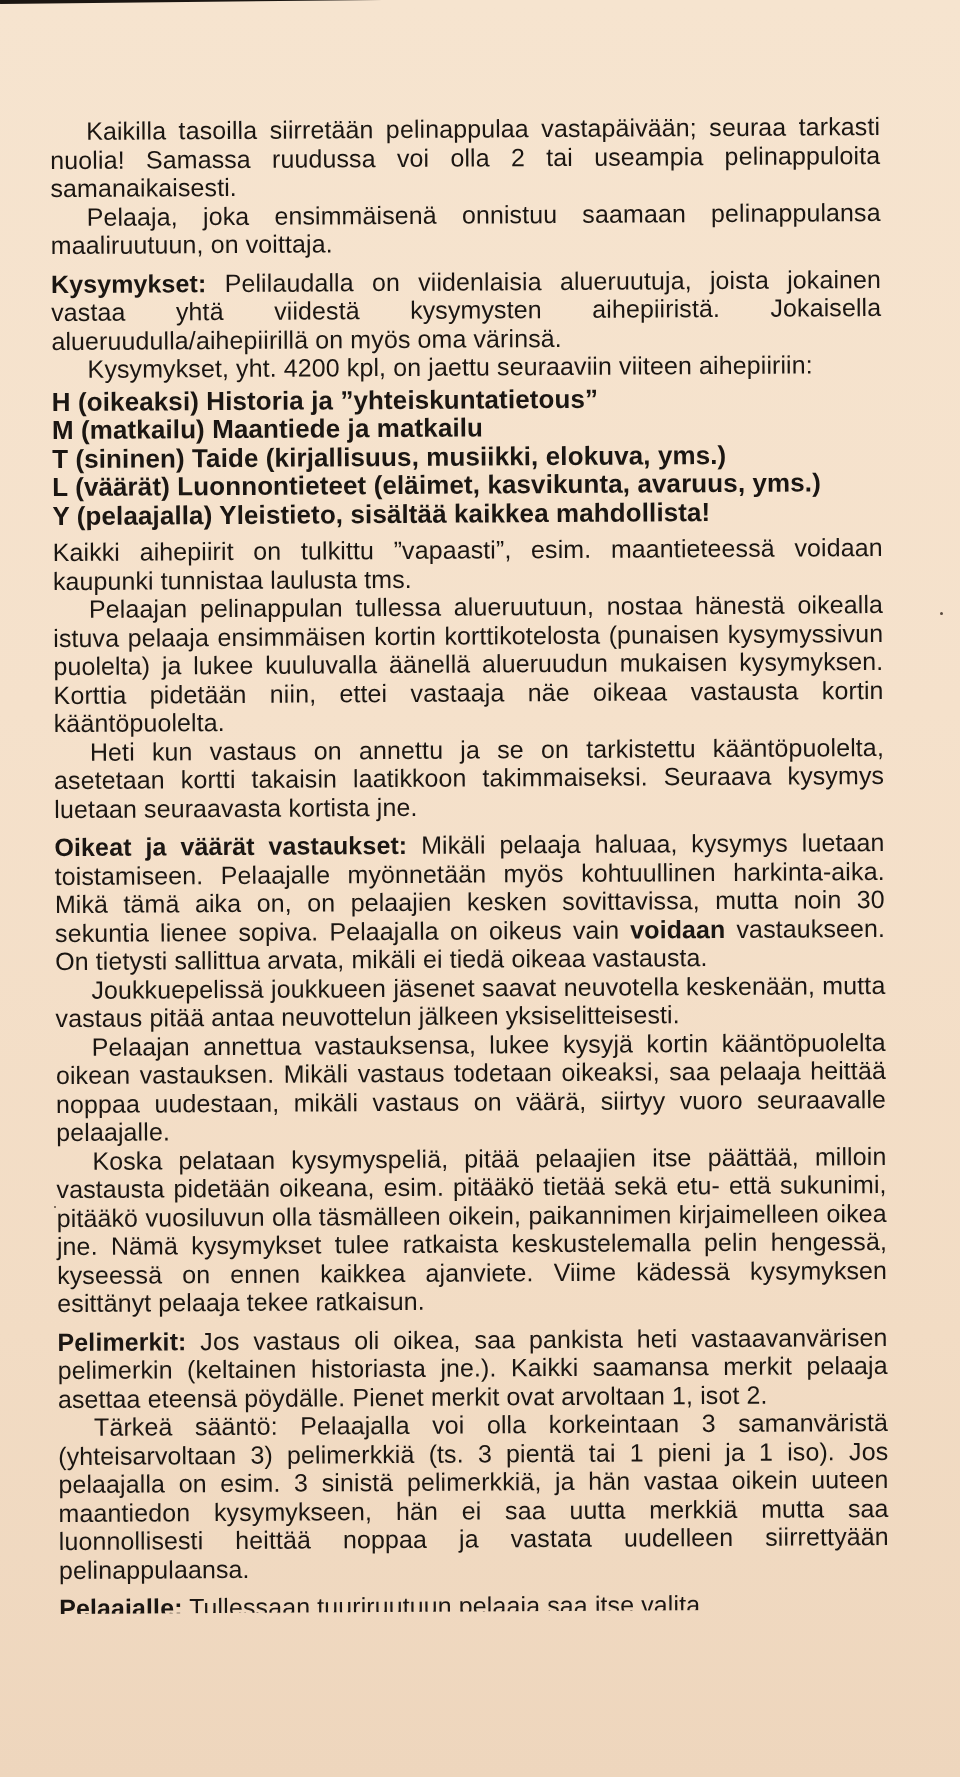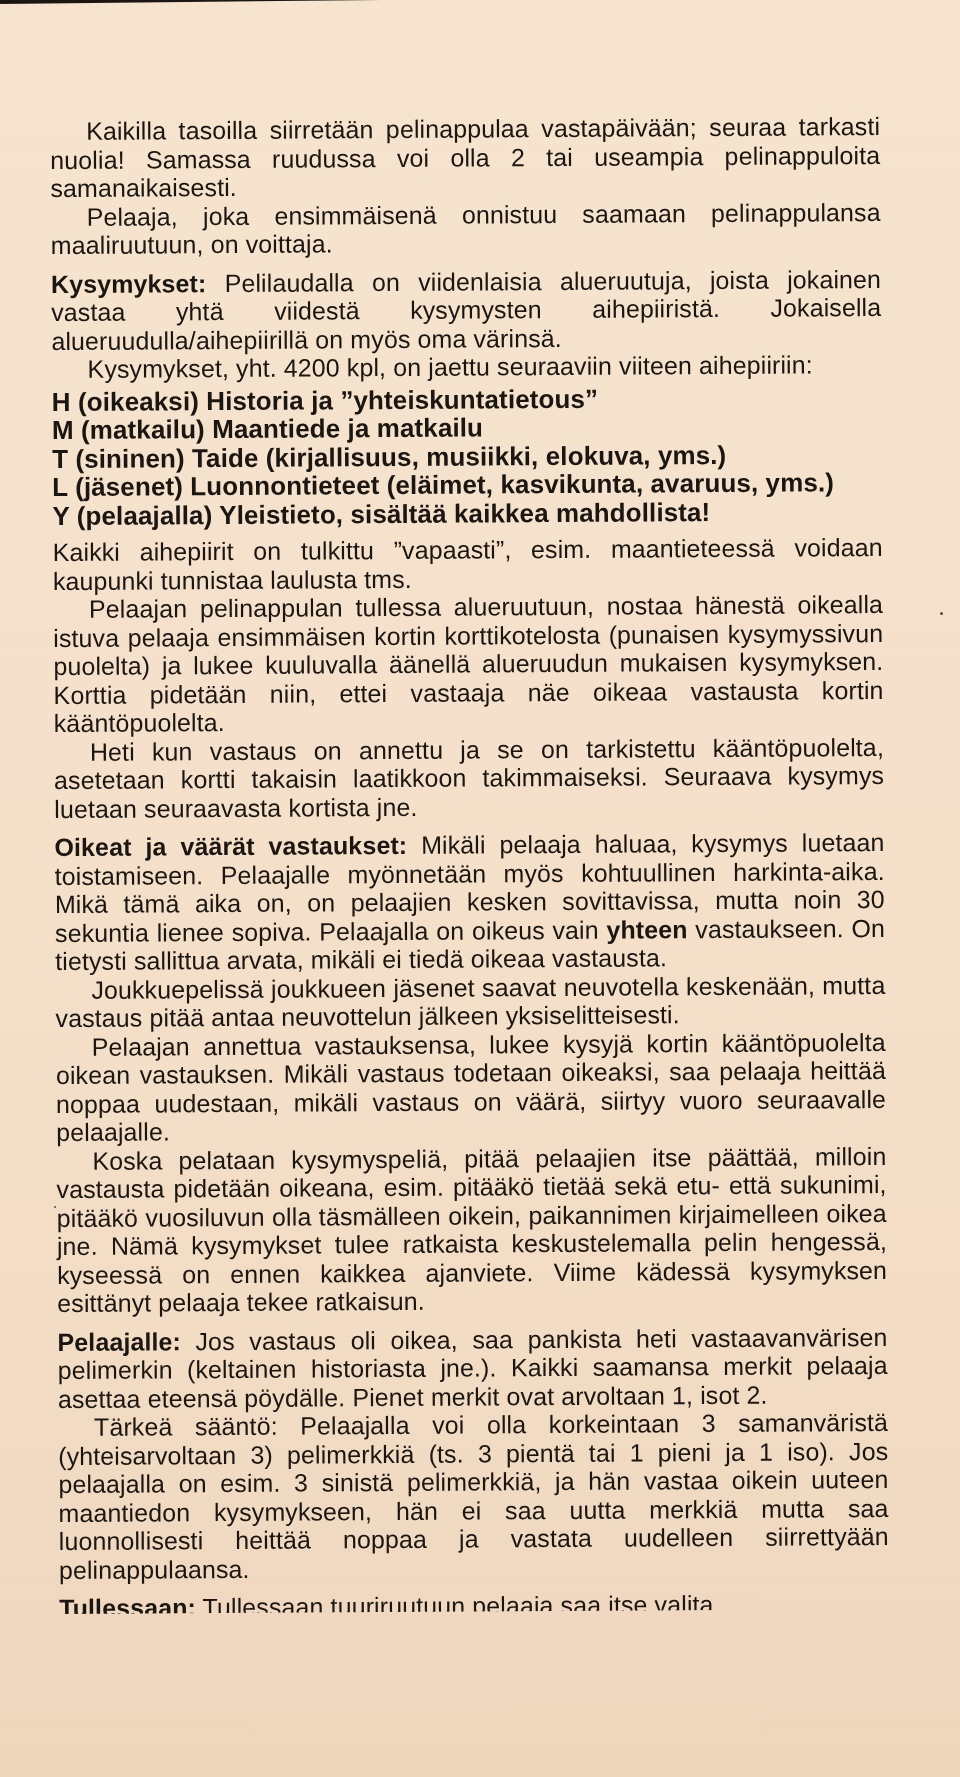--- a/index.html
+++ b/index.html
@@ -42,31 +42,31 @@
   <p class="indent">Kaikilla tasoilla siirretään pelinappulaa vastapäivään; seuraa tarkasti nuolia! Samassa ruudussa voi olla 2 tai useampia pelinappuloita samanaikaisesti.</p>
   <p class="indent">Pelaaja, joka ensimmäisenä onnistuu saamaan pelinappulansa maaliruutuun, on voittaja.</p>
 
   <p class="gap"><b>Kysymykset:</b><span> Pelilaudalla on viidenlaisia alueruutuja, joista jokainen vastaa yhtä viidestä kysymysten aihepiiristä. Jokaisella alueruudulla/aihepiirillä on myös oma värinsä.</span></p>
   <p class="indent">Kysymykset, yht. 4200 kpl, on jaettu seuraaviin viiteen aihepiiriin:</p>
 
   <div class="cat-list">
     <div class="cat"><span>H</span> <span>(oikeaksi)</span> <span>Historia ja ”yhteiskuntatietous”</span></div>
     <div class="cat"><span>M</span> <span>(matkailu)</span> <span>Maantiede ja matkailu</span></div>
     <div class="cat"><span>T</span> <span>(sininen)</span> <span>Taide (kirjallisuus, musiikki, elokuva, yms.)</span></div>
-    <div class="cat"><span>L</span> <span>(jäsenet)</span> <span>Luonnontieteet (eläimet, kasvikunta, avaruus, yms.)</span></div>
+    <div class="cat"><span>L</span> <span>(väärät)</span> <span>Luonnontieteet (eläimet, kasvikunta, avaruus, yms.)</span></div>
     <div class="cat"><span>Y</span> <span>(pelaajalla)</span> <span>Yleistieto, sisältää kaikkea mahdollista!</span></div>
   </div>
 
   <p>Kaikki aihepiirit on tulkittu ”vapaasti”, esim. maantieteessä voidaan kaupunki tunnistaa laulusta tms.</p>
   <p class="indent">Pelaajan pelinappulan tullessa alueruutuun, nostaa hänestä oikealla istuva pelaaja ensimmäisen kortin korttikotelosta (punaisen kysymyssivun puolelta) ja lukee kuuluvalla äänellä alueruudun mukaisen kysymyksen. Korttia pidetään niin, ettei vastaaja näe oikeaa vastausta kortin kääntöpuolelta.</p>
   <p class="indent">Heti kun vastaus on annettu ja se on tarkistettu kääntöpuolelta, asetetaan kortti takaisin laatikkoon takimmaiseksi. Seuraava kysymys luetaan seuraavasta kortista jne.</p>
 
-  <p class="gap"><b>Oikeat ja väärät vastaukset:</b><span> Mikäli pelaaja haluaa, kysymys luetaan toistamiseen. Pelaajalle myönnetään myös kohtuullinen harkinta-aika. Mikä tämä aika on, on pelaajien kesken sovittavissa, mutta noin 30 sekuntia lienee sopiva. Pelaajalla on oikeus vain </span><b>yhteen</b><span> vastaukseen. On tietysti sallittua arvata, mikäli ei tiedä oikeaa vastausta.</span></p>
+  <p class="gap"><b>Oikeat ja väärät vastaukset:</b><span> Mikäli pelaaja haluaa, kysymys luetaan toistamiseen. Pelaajalle myönnetään myös kohtuullinen harkinta-aika. Mikä tämä aika on, on pelaajien kesken sovittavissa, mutta noin 30 sekuntia lienee sopiva. Pelaajalla on oikeus vain </span><b>voidaan</b><span> vastaukseen. On tietysti sallittua arvata, mikäli ei tiedä oikeaa vastausta.</span></p>
   <p class="indent">Joukkuepelissä joukkueen jäsenet saavat neuvotella keskenään, mutta vastaus pitää antaa neuvottelun jälkeen yksiselitteisesti.</p>
   <p class="indent">Pelaajan annettua vastauksensa, lukee kysyjä kortin kääntöpuolelta oikean vastauksen. Mikäli vastaus todetaan oikeaksi, saa pelaaja heittää noppaa uudestaan, mikäli vastaus on väärä, siirtyy vuoro seuraavalle pelaajalle.</p>
   <p class="indent">Koska pelataan kysymyspeliä, pitää pelaajien itse päättää, milloin vastausta pidetään oikeana, esim. pitääkö tietää sekä etu- että sukunimi, pitääkö vuosiluvun olla täsmälleen oikein, paikannimen kirjaimelleen oikea jne. Nämä kysymykset tulee ratkaista keskustelemalla pelin hengessä, kyseessä on ennen kaikkea ajanviete. Viime kädessä kysymyksen esittänyt pelaaja tekee ratkaisun.</p>
 
-  <p class="gap"><b>Pelaajalle:</b><span> Jos vastaus oli oikea, saa pankista heti vastaavanvärisen pelimerkin (keltainen historiasta jne.). Kaikki saamansa merkit pelaaja asettaa eteensä pöydälle. Pienet merkit ovat arvoltaan 1, isot 2.</span></p>
+  <p class="gap"><b>Pelimerkit:</b><span> Jos vastaus oli oikea, saa pankista heti vastaavanvärisen pelimerkin (keltainen historiasta jne.). Kaikki saamansa merkit pelaaja asettaa eteensä pöydälle. Pienet merkit ovat arvoltaan 1, isot 2.</span></p>
   <p class="indent">Tärkeä sääntö: Pelaajalla voi olla korkeintaan 3 samanväristä (yhteisarvoltaan 3) pelimerkkiä (ts. 3 pientä tai 1 pieni ja 1 iso). Jos pelaajalla on esim. 3 sinistä pelimerkkiä, ja hän vastaa oikein uuteen maantiedon kysymykseen, hän ei saa uutta merkkiä mutta saa luonnollisesti heittää noppaa ja vastata uudelleen siirrettyään pelinappulaansa.</p>
 
-  <p class="gap partial"><b>Tullessaan:</b><span> Tullessaan tuuriruutuun pelaaja saa itse valita</span></p>
+  <p class="gap partial"><b>Pelaajalle:</b><span> Tullessaan tuuriruutuun pelaaja saa itse valita</span></p>
 
 </div>
 
 </body></html>

